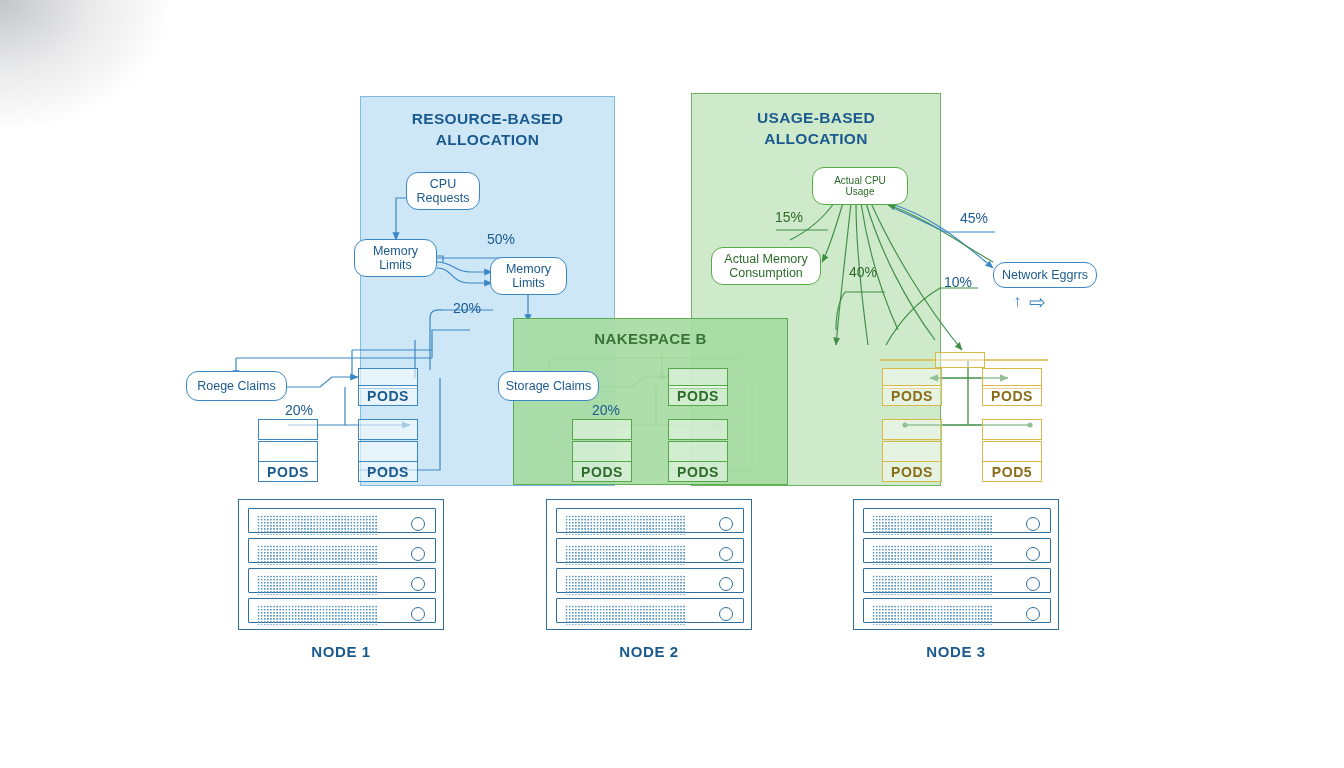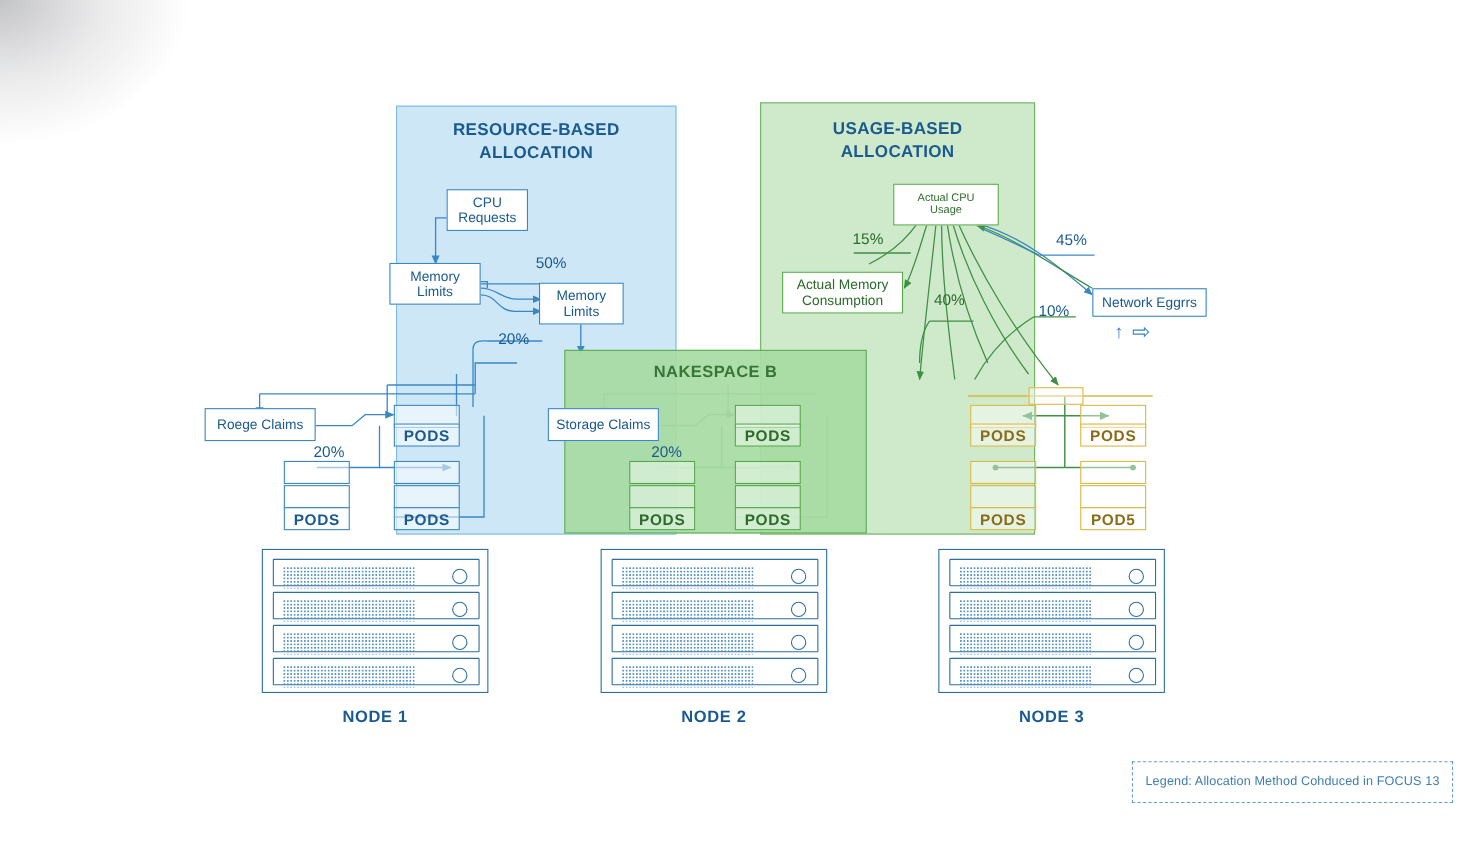--- a/index.html
+++ b/index.html
@@ -23,20 +23,21 @@
   .panel-title{
     position:absolute;width:100%;text-align:center;
     font-weight:bold;font-size:15.5px;letter-spacing:.3px;line-height:1.35;
   }
 
   
   .lbox{
     position:absolute;box-sizing:border-box;
     display:flex;align-items:center;justify-content:center;text-align:center;
     line-height:1.15;
+    border-radius:12px;
   }
   .blue-box{background:#ffffff;border:1.4px solid #3a87c4;color:#1b5a8e;}
   .green-box{background:#ffffff;border:1.4px solid #57a947;color:#2c6b2a;}
   .pct{position:absolute;font-size:14px;white-space:nowrap;}
   .pct-b{color:#1b5a8e;}
   .pct-g{color:#2c6b2a;}
 
   
   .ns-title{
     position:absolute;width:100%;text-align:center;font-weight:bold;font-size:15px;letter-spacing:.4px;
@@ -343,18 +344,15 @@
       <div class="vents"></div>
       <div class="led"></div>
     </div>
     <div class="unit" style="left:9px;top:98px;width:188px;height:25px;">
       <div class="vents"></div>
       <div class="led"></div>
     </div>
   </div>
   <div class="node-label" style="left:853px;top:643px;width:206px;z-index:12;">NODE 3</div>
 
-  <div class="legend" style="left:1029px;top:692px;width:292px;height:38px;z-index:14;">
-    <span>Legend: Allocation Method Cohduced in FOCUS 13</span>
-  </div>
 
   <div class="vignette"></div>
 </div>
 
 </body></html>

